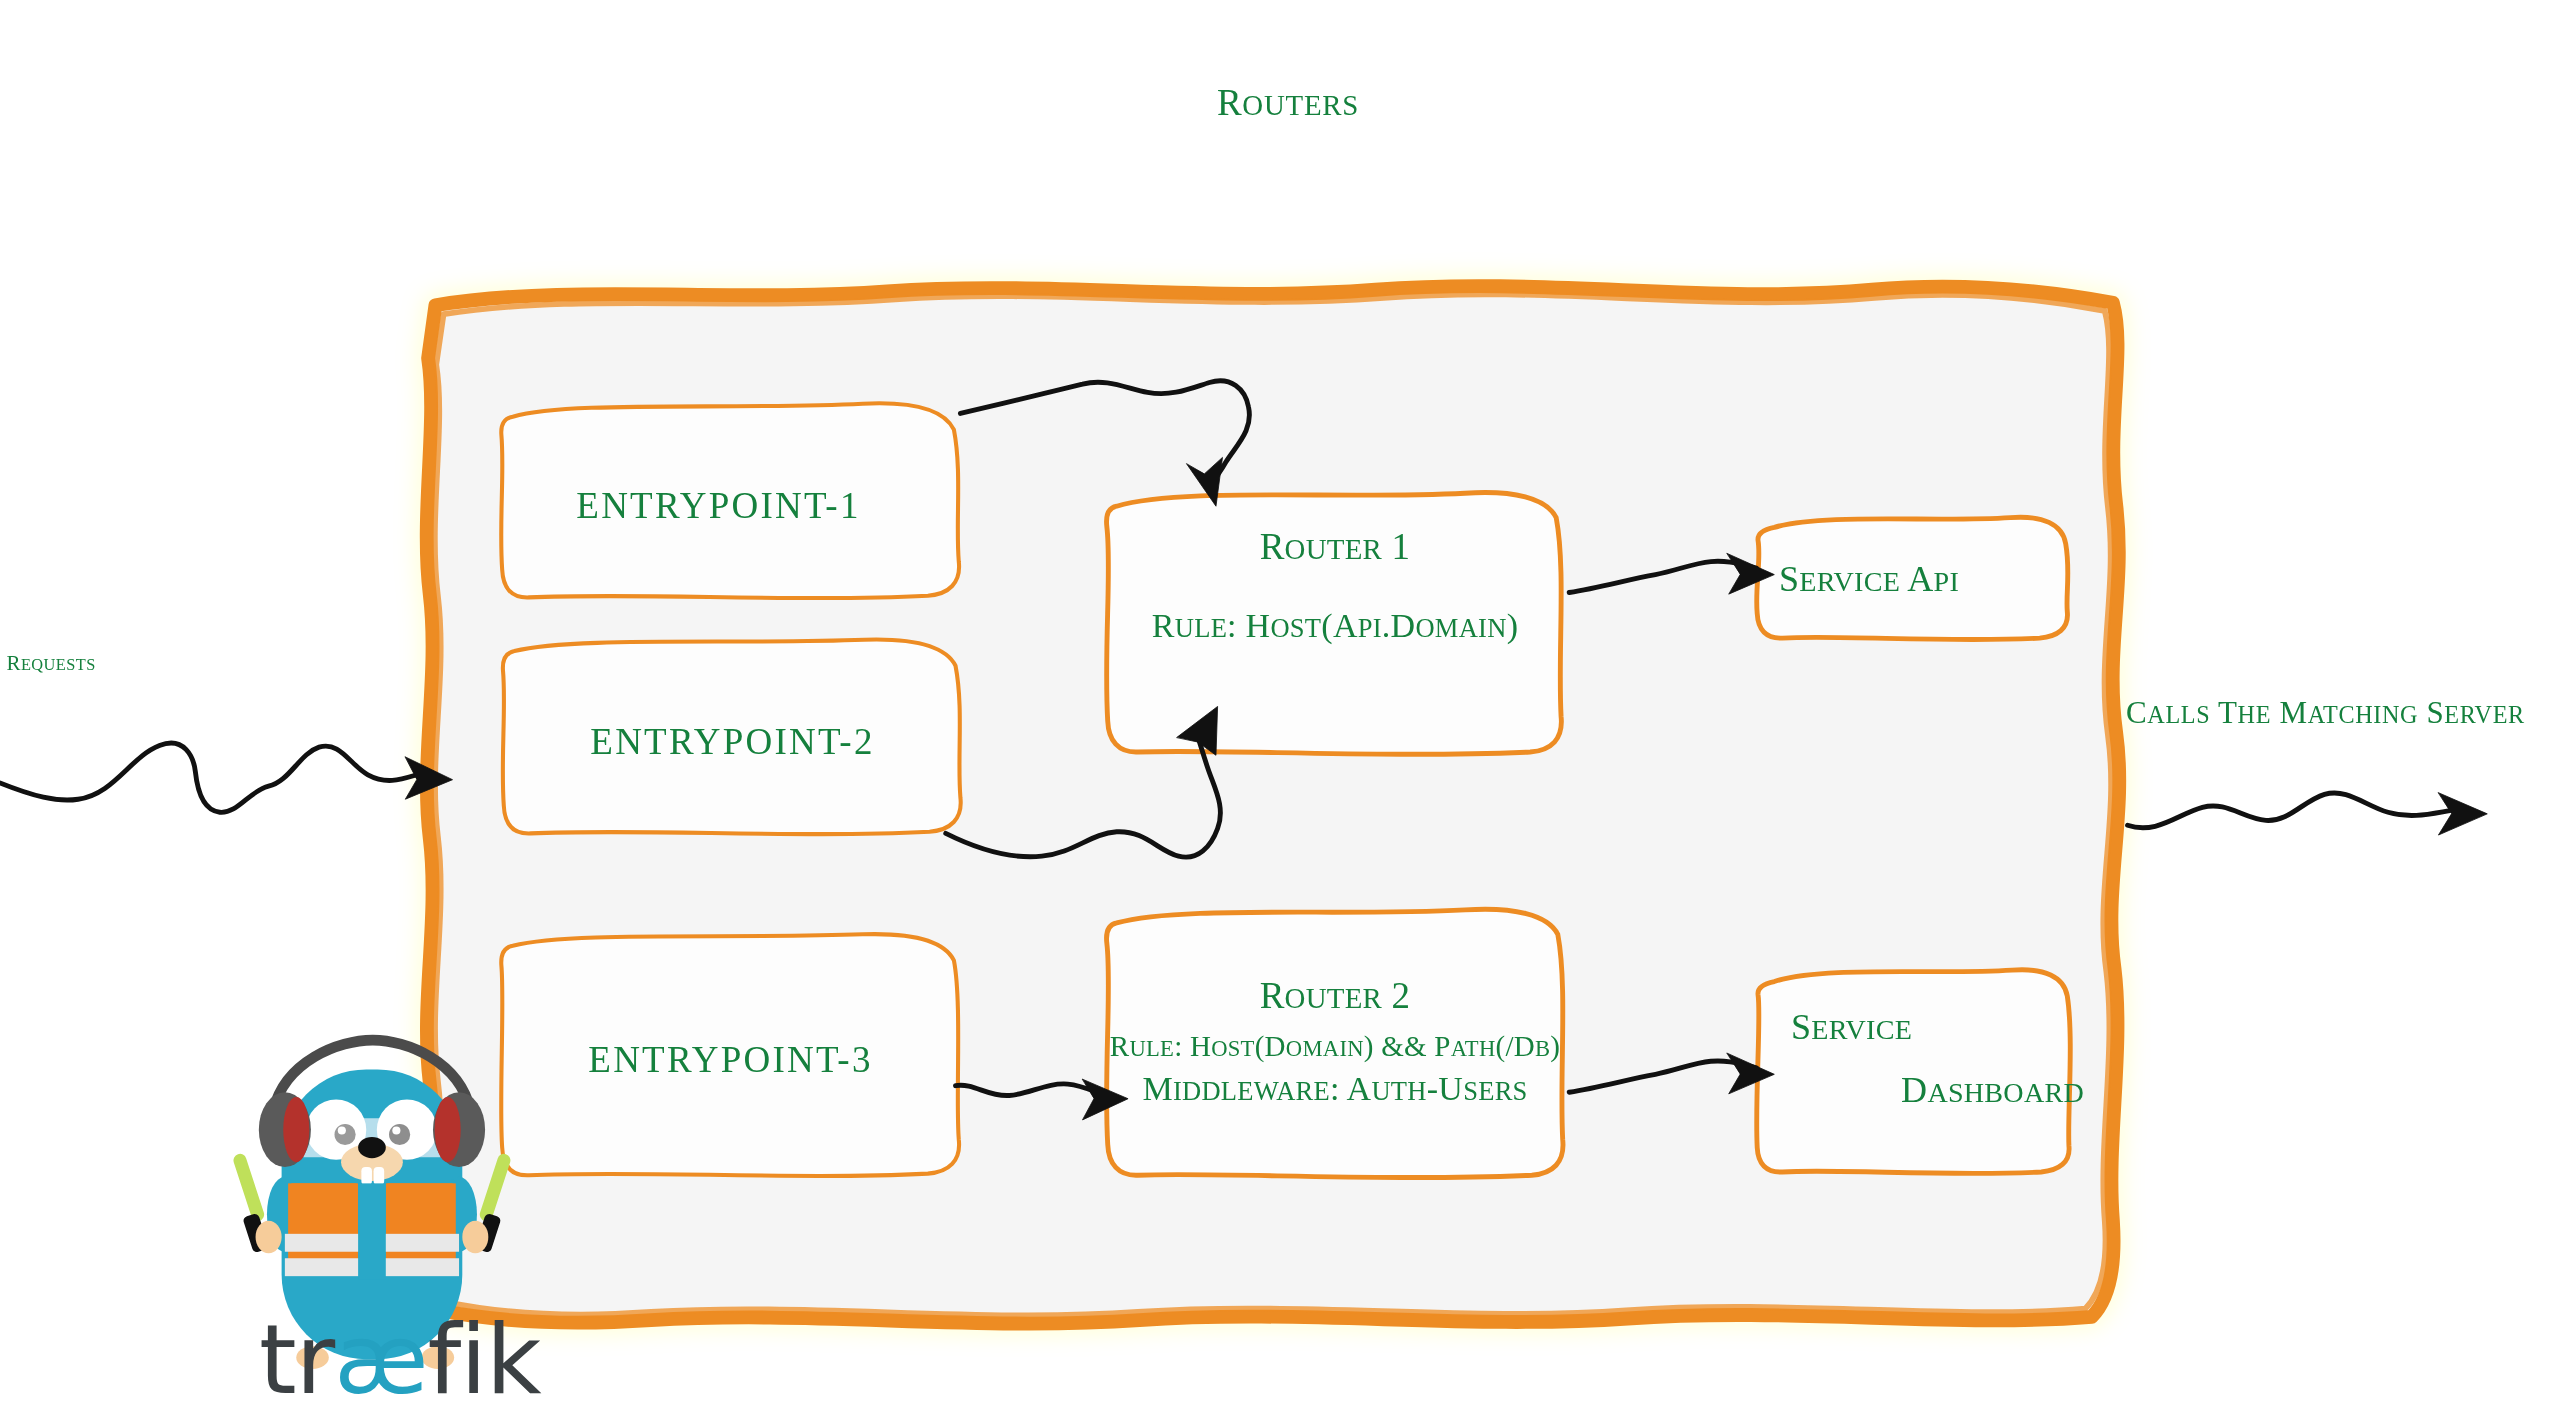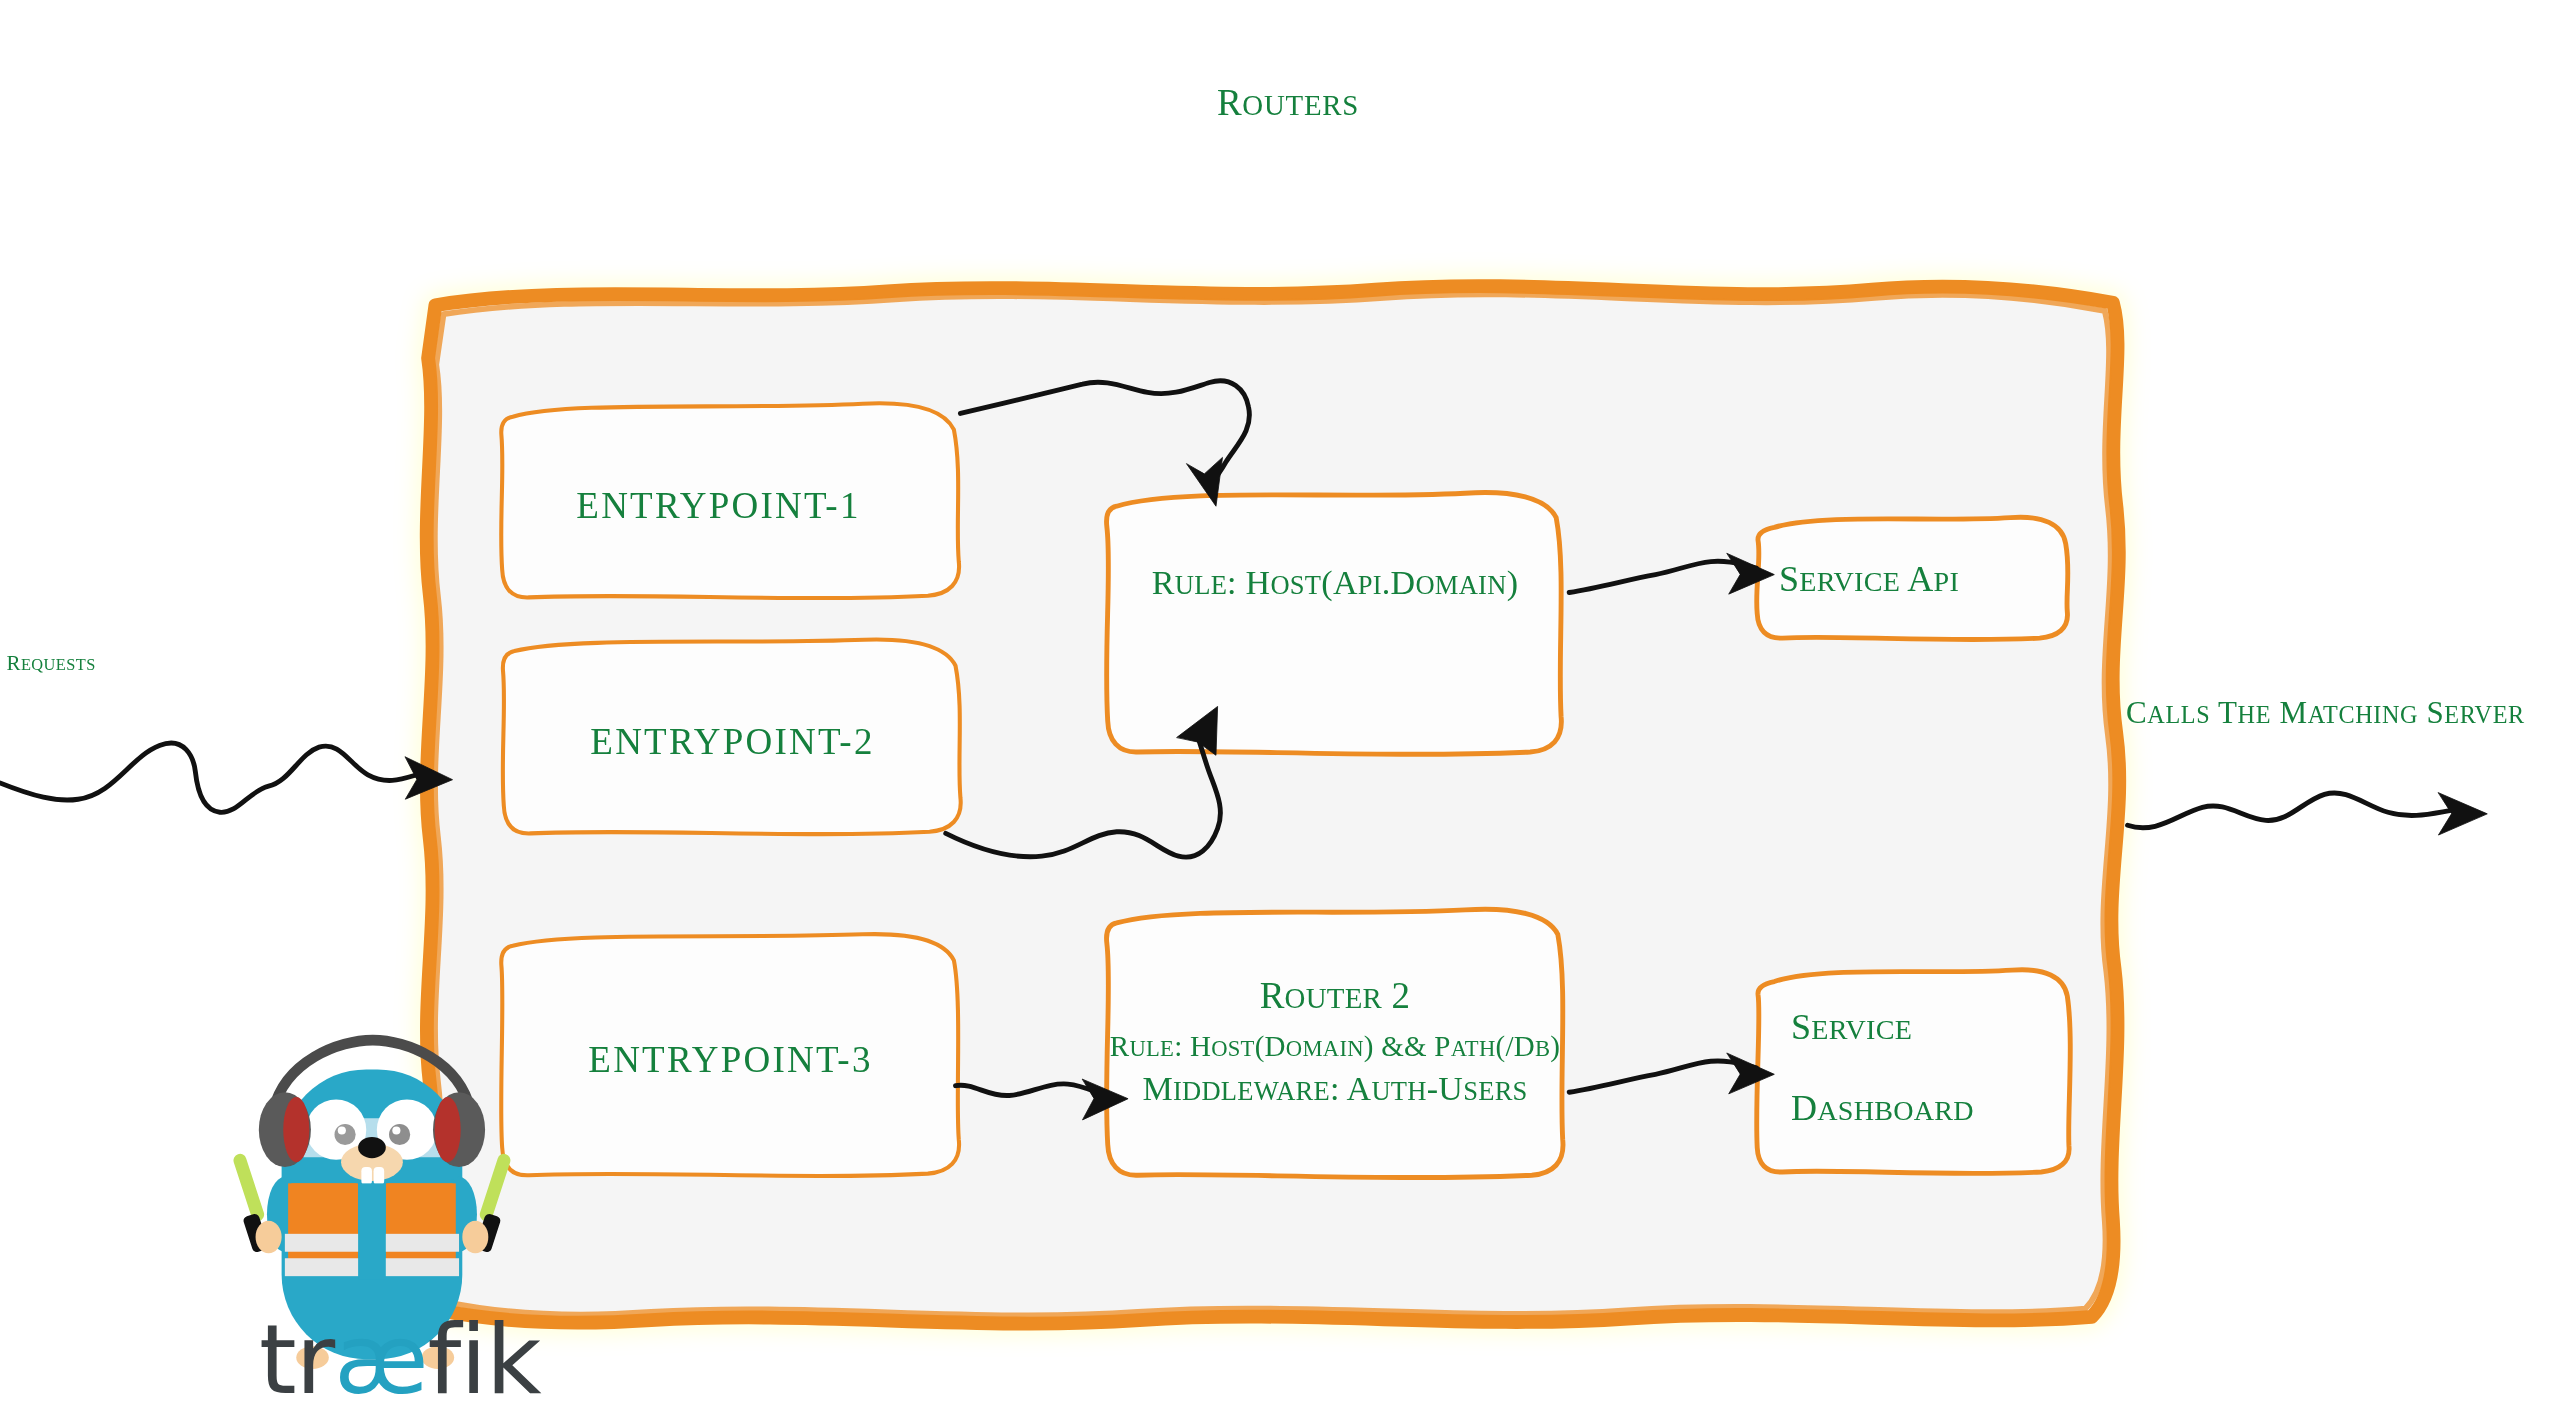--- a/index.html
+++ b/index.html
@@ -307,36 +307,37 @@
     <div class="ep-label" style="text-transform: uppercase;">entrypoint-1</div>
   </div>
   <div class="tx hand" style="left:504px; top:720px; width:457px;">
     <div class="ep-label" style="text-transform: uppercase;">entrypoint-2</div>
   </div>
   <div class="tx hand" style="left:502px; top:1038px; width:457px;">
     <div class="ep-label" style="text-transform: uppercase;">entrypoint-3</div>
   </div>
 
   <div class="tx hand" style="left:1107px; top:525px; width:456px;">
+    <div class="router-title sc"><span class="cap">R</span><span class="sm">O</span><span class="sm">U</span><span class="sm">T</span><span class="sm">E</span><span class="sm">R</span> 1</div>
     <div class="router-line sc" style="margin-top:39px;"><span class="cap">R</span><span class="sm">U</span><span class="sm">L</span><span class="sm">E</span>: <span class="cap">H</span><span class="sm">O</span><span class="sm">S</span><span class="sm">T</span>(<span class="cap">A</span><span class="sm">P</span><span class="sm">I</span>.<span class="cap">D</span><span class="sm">O</span><span class="sm">M</span><span class="sm">A</span><span class="sm">I</span><span class="sm">N</span>)</div>
   </div>
 
   <div class="tx hand" style="left:1107px; top:938px; width:456px;margin-top:36px;">
     <div class="router-title sc"><span class="cap">R</span><span class="sm">O</span><span class="sm">U</span><span class="sm">T</span><span class="sm">E</span><span class="sm">R</span> 2</div>
     <div class="router-line-sm sc" style="margin-top:13px;"><span class="cap">R</span><span class="sm">U</span><span class="sm">L</span><span class="sm">E</span>: <span class="cap">H</span><span class="sm">O</span><span class="sm">S</span><span class="sm">T</span>(<span class="cap">D</span><span class="sm">O</span><span class="sm">M</span><span class="sm">A</span><span class="sm">I</span><span class="sm">N</span>) &amp;&amp; <span class="cap">P</span><span class="sm">A</span><span class="sm">T</span><span class="sm">H</span>(/<span class="cap">D</span><span class="sm">B</span>)</div>
     <div class="router-line sc" style="margin-top:6.5px;"><span class="cap">M</span><span class="sm">I</span><span class="sm">D</span><span class="sm">D</span><span class="sm">L</span><span class="sm">E</span><span class="sm">W</span><span class="sm">A</span><span class="sm">R</span><span class="sm">E</span>: <span class="cap">A</span><span class="sm">U</span><span class="sm">T</span><span class="sm">H</span>-<span class="cap">U</span><span class="sm">S</span><span class="sm">E</span><span class="sm">R</span><span class="sm">S</span></div>
   </div>
 
   <div class="tx hand" style="left:1779px; top:558px; width:293px;">
     <div class="svc-label sc"><span class="cap">S</span><span class="sm">E</span><span class="sm">R</span><span class="sm">V</span><span class="sm">I</span><span class="sm">C</span><span class="sm">E</span> <span class="cap">A</span><span class="sm">P</span><span class="sm">I</span></div>
   </div>
 
   <div class="tx hand" style="left:1791px; top:1006px; width:293px;">
     <div class="svc-label sc"><span class="cap">S</span><span class="sm">E</span><span class="sm">R</span><span class="sm">V</span><span class="sm">I</span><span class="sm">C</span><span class="sm">E</span></div>
-    <div class="svc-label sc" style="margin-top:39px;"><span class="cap">D</span><span class="sm">A</span><span class="sm">S</span><span class="sm">H</span><span class="sm">B</span><span class="sm">O</span><span class="sm">A</span><span class="sm">R</span><span class="sm">D</span></div>
+    <div class="svc-label sc" style="margin-top:21px;text-align:right;"><span class="cap">D</span><span class="sm">A</span><span class="sm">S</span><span class="sm">H</span><span class="sm">B</span><span class="sm">O</span><span class="sm">A</span><span class="sm">R</span><span class="sm">D</span></div>
   </div>
 
   <div class="tx hand sc" id="lbl-requests"><span class="cap">R</span><span class="sm">E</span><span class="sm">Q</span><span class="sm">U</span><span class="sm">E</span><span class="sm">S</span><span class="sm">T</span><span class="sm">S</span></div>
   <div class="tx hand sc" id="lbl-calls"><span class="cap">C</span><span class="sm">A</span><span class="sm">L</span><span class="sm">L</span><span class="sm">S</span> <span class="cap">T</span><span class="sm">H</span><span class="sm">E</span> <span class="cap">M</span><span class="sm">A</span><span class="sm">T</span><span class="sm">C</span><span class="sm">H</span><span class="sm">I</span><span class="sm">N</span><span class="sm">G</span> <span class="cap">S</span><span class="sm">E</span><span class="sm">R</span><span class="sm">V</span><span class="sm">E</span><span class="sm">R</span></div>
 
   <svg class="layer" viewBox="0 0 3165 1730" preserveAspectRatio="none">
     <g transform="translate(288,1270)">
 
       <path fill="none" stroke="#4B4B4B" stroke-width="13" d="M 48,94 C 62,34 128,8 170,8 C 212,8 276,34 290,94"></path>
 

